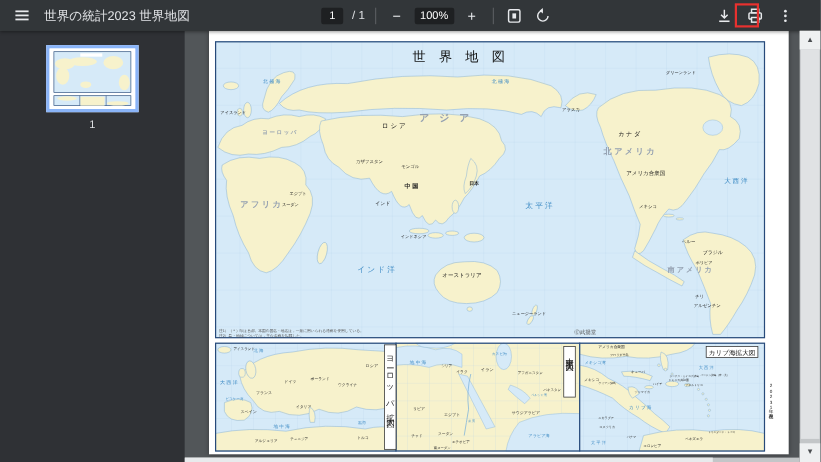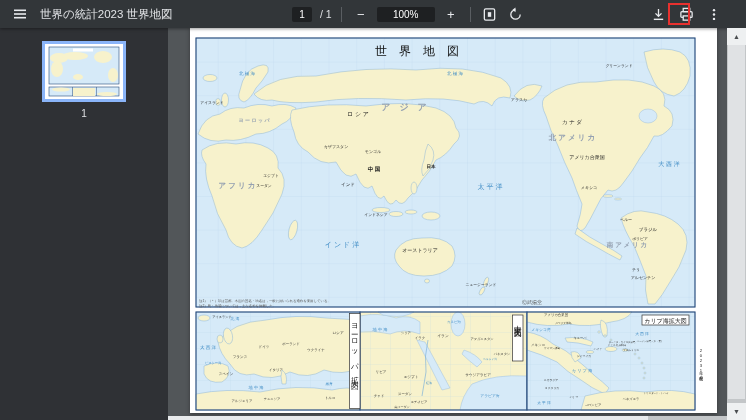--- a/index.html
+++ b/index.html
@@ -14,21 +14,21 @@
   .tb-right{position:absolute;right:22px;top:0;height:28px;display:flex;align-items:center;gap:8px;}
   .tb-btn{background:transparent;border:none;padding:2px;display:flex;align-items:center;justify-content:center;
           width:20px;height:20px;cursor:pointer;}
   .tb-btn svg{display:block;}
   .ico{stroke:#e8eaed;fill:none;stroke-width:1.4;}
   .ico-fill{fill:#e8eaed;stroke:none;}
   .pagebox{width:20px;height:15px;background:#1e2022;border:none;border-radius:2px;color:#fff;
            font-size:10px;text-align:center;font-family:"Liberation Sans",sans-serif;padding:0;}
   .pagetotal{color:#dfe1e4;font-size:10.5px;margin-left:2px;}
   .zoombox{min-width:30px;height:15px;background:#1e2022;border-radius:2px;color:#fff;font-size:10px;
-           display:flex;align-items:center;justify-content:center;padding:0 14px;}
+           display:flex;align-items:center;justify-content:center;padding:0 3px;}
   .zbtn{color:#e8eaed;font-size:13px;line-height:1;}
   .tb-div{width:1px;height:15px;background:#5a5e62;margin:0 3px;}
   .dl-highlight{position:absolute;left:668px;top:3px;width:22px;height:22px;border:2px solid #e8312f;
                 box-sizing:border-box;z-index:9;pointer-events:none;}
 
   
   .sidebar{position:absolute;left:0;top:28px;width:168px;height:392px;background:#2f3135;}
   .thumb{margin:13px auto 0 auto;width:78px;height:55px;border:3px solid #8ab4f8;background:#fff;
          display:block;cursor:pointer;position:relative;}
   .thumb svg{display:block;}

